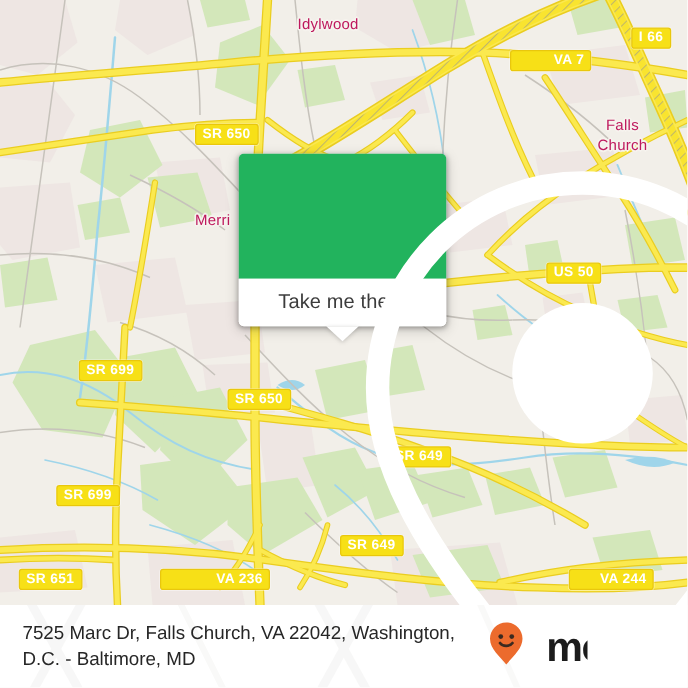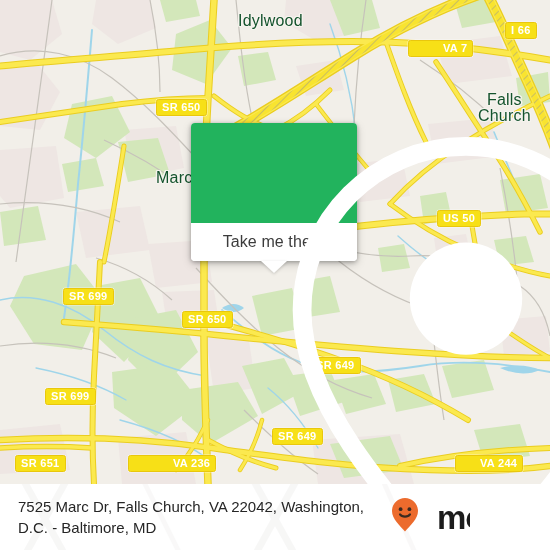--- a/index.html
+++ b/index.html
@@ -34,23 +34,23 @@
   #map svg {
     position: absolute;
     left: 0; top: 0;
     width: 550px;
     height: 484px;
     display: block;
   }
 
   .maplabel {
     position: absolute;
-    color: #14532d;
-    font-family: "Liberation Sans", sans-serif;
-    font-size: 16px;
+    color: #be185d;
+    font-family: "Liberation Sans", sans-serif;
+    font-size: 12px;
     letter-spacing: .2px;
     white-space: nowrap;
     text-shadow:
        1.4px 0 0 #f6f3ee, -1.4px 0 0 #f6f3ee,
        0 1.4px 0 #f6f3ee, 0 -1.4px 0 #f6f3ee,
        1px 1px 0 #f6f3ee, -1px -1px 0 #f6f3ee,
        1px -1px 0 #f6f3ee, -1px 1px 0 #f6f3ee;
     pointer-events: none;
   }
   .maplabel.two-line { line-height: 16px; text-align: center; }
@@ -375,21 +375,21 @@
       </g>
     </svg>
 
     <div class="maplabel" style="left:238px; top:12px;">Idylwood</div>
 
     <div class="maplabel two-line" style="left:478px; top:92px;">
       <div>Falls</div>
       <div>Church</div>
     </div>
 
-    <div class="maplabel" style="left:156px; top:169px;">Marc</div>
+    <div class="maplabel" style="left:156px; top:169px;">Merri</div>
 
     <div class="shield" style="left:408px; top:40px;padding-left:34px;">VA 7</div>
     <div class="shield" style="left:505px; top:22px;">I 66</div>
     <div class="shield" style="left:156px; top:99px;">SR 650</div>
     <div class="shield" style="left:437px; top:210px;">US 50</div>
     <div class="shield" style="left:63px;  top:288px;">SR 699</div>
     <div class="shield" style="left:438px; top:288px;">SR 649</div>
     <div class="shield" style="left:182px; top:311px;">SR 650</div>
     <div class="shield" style="left:310px; top:357px;">SR 649</div>
     <div class="shield" style="left:45px;  top:388px;">SR 699</div>

